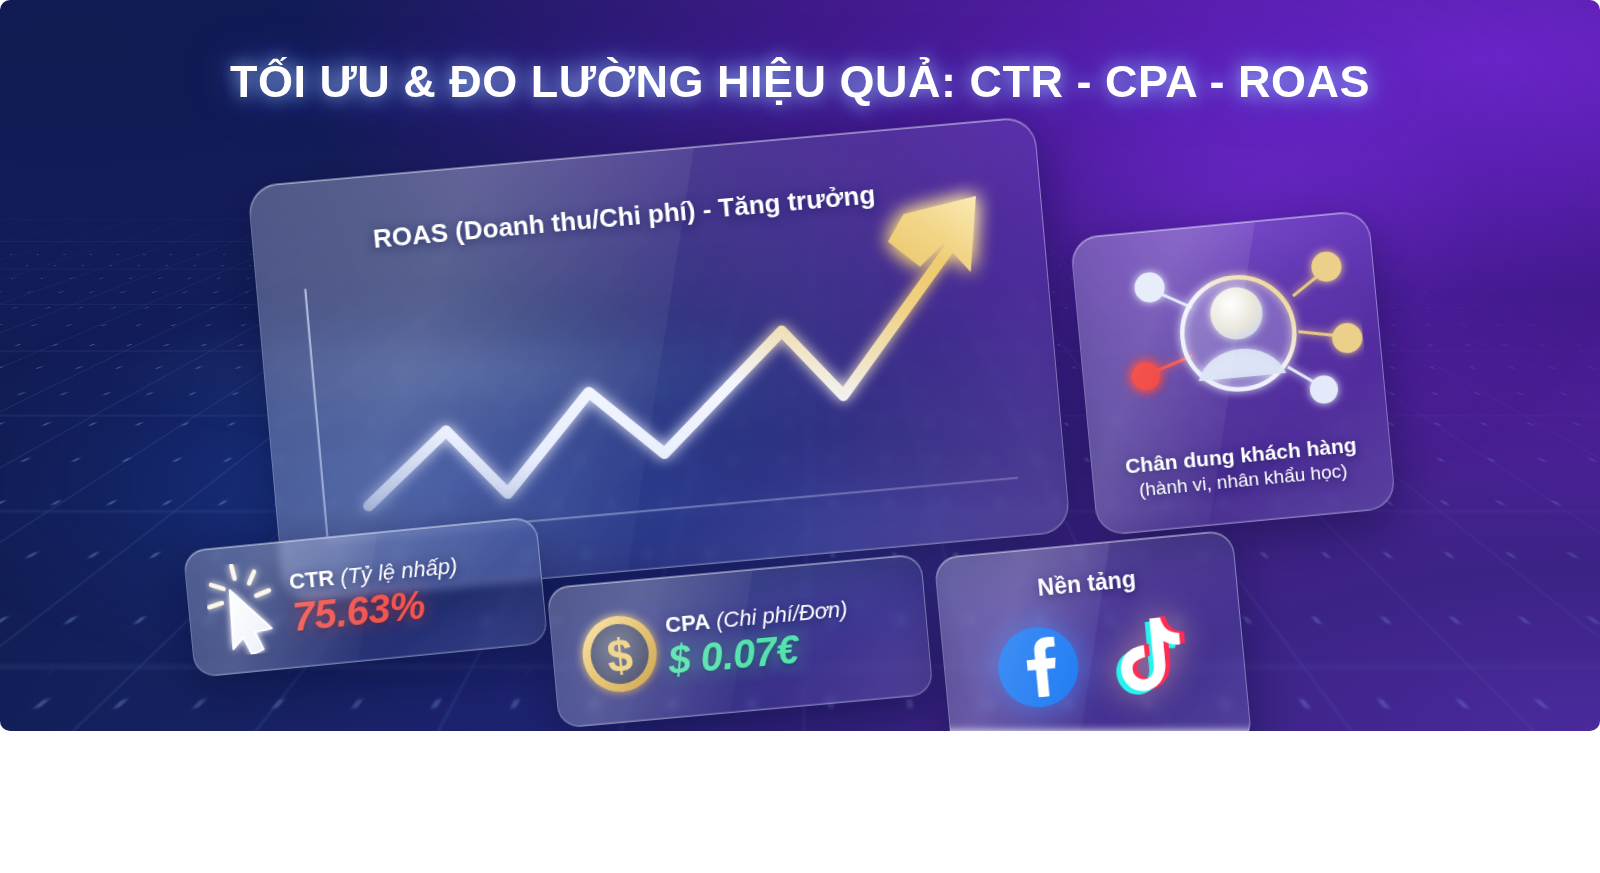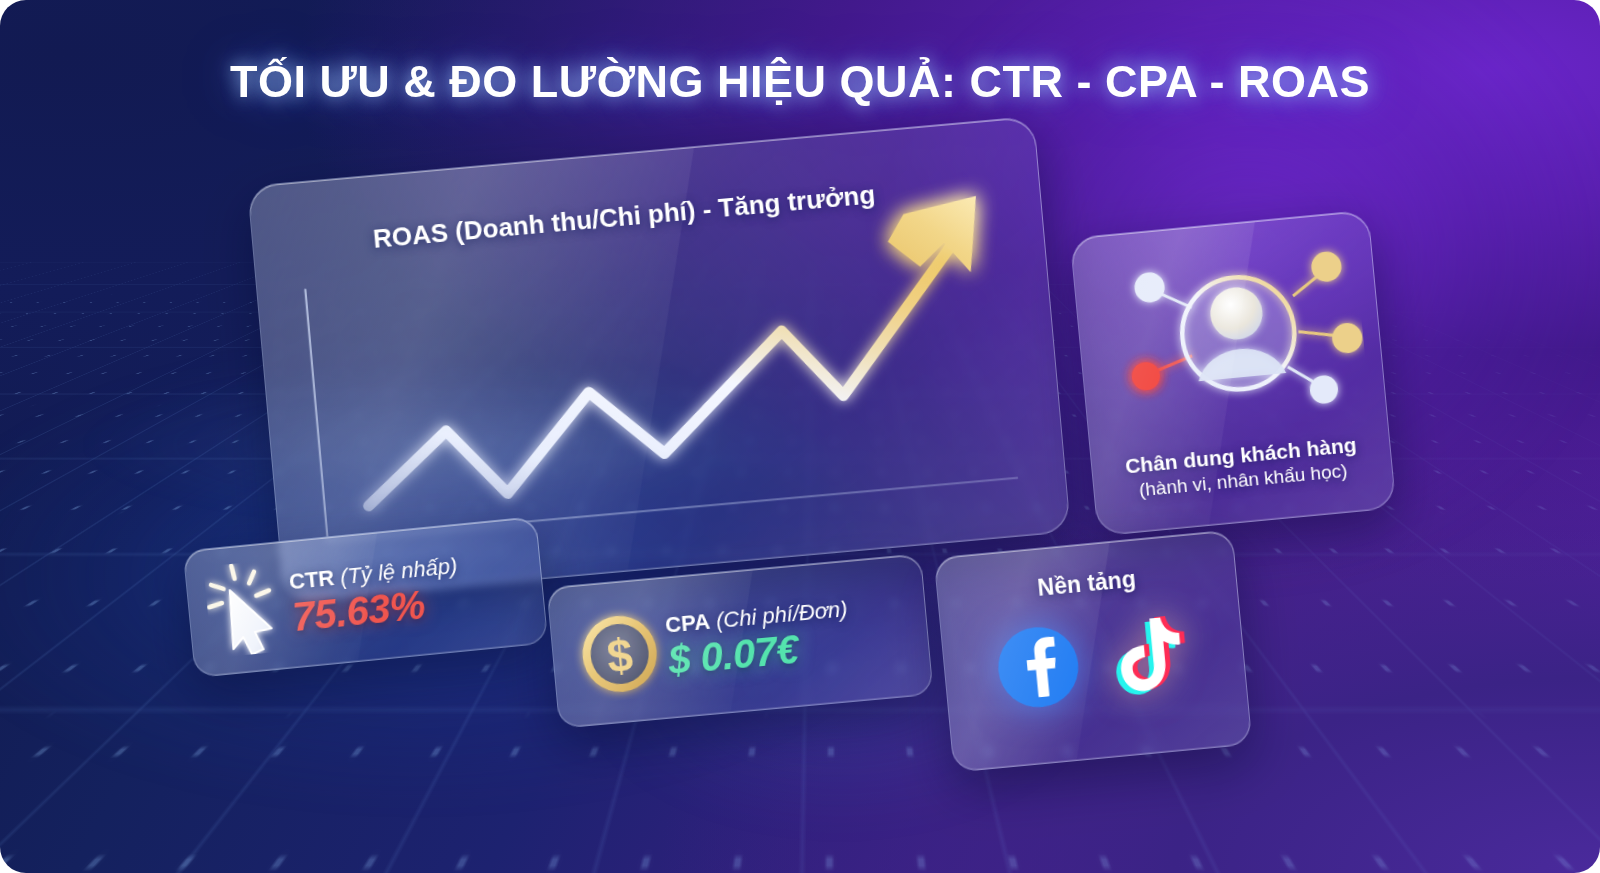--- a/index.html
+++ b/index.html
@@ -8,22 +8,22 @@
     background: #ffffff;
     width: 1600px;
     height: 873px;
     overflow: hidden;
   }
   * { box-sizing: border-box; }
 
   .stage {
     position: relative;
     width: 1600px;
-    height: 873px;
-    border-radius: 26px;
+    height: 731px;
+    border-radius: 10px;
     overflow: hidden;
     font-family: "Liberation Sans", sans-serif;
     background:
       radial-gradient(120% 95% at 93% 8%, #6a25c9 0%, #5a1fb0 16%, #42198c 34%, rgba(40,22,110,0) 62%),
       radial-gradient(95% 80% at 100% 100%, #4a2a9c 0%, #3b2386 28%, rgba(45,28,120,0) 62%),
       radial-gradient(110% 90% at 4% 6%, #121a52 0%, #131c59 30%, rgba(18,26,82,0) 65%),
       linear-gradient(118deg, #0f1747 0%, #14215e 26%, #1d2270 46%, #33207f 62%, #4b208f 78%, #5a1fa8 100%);
   }
 
   

